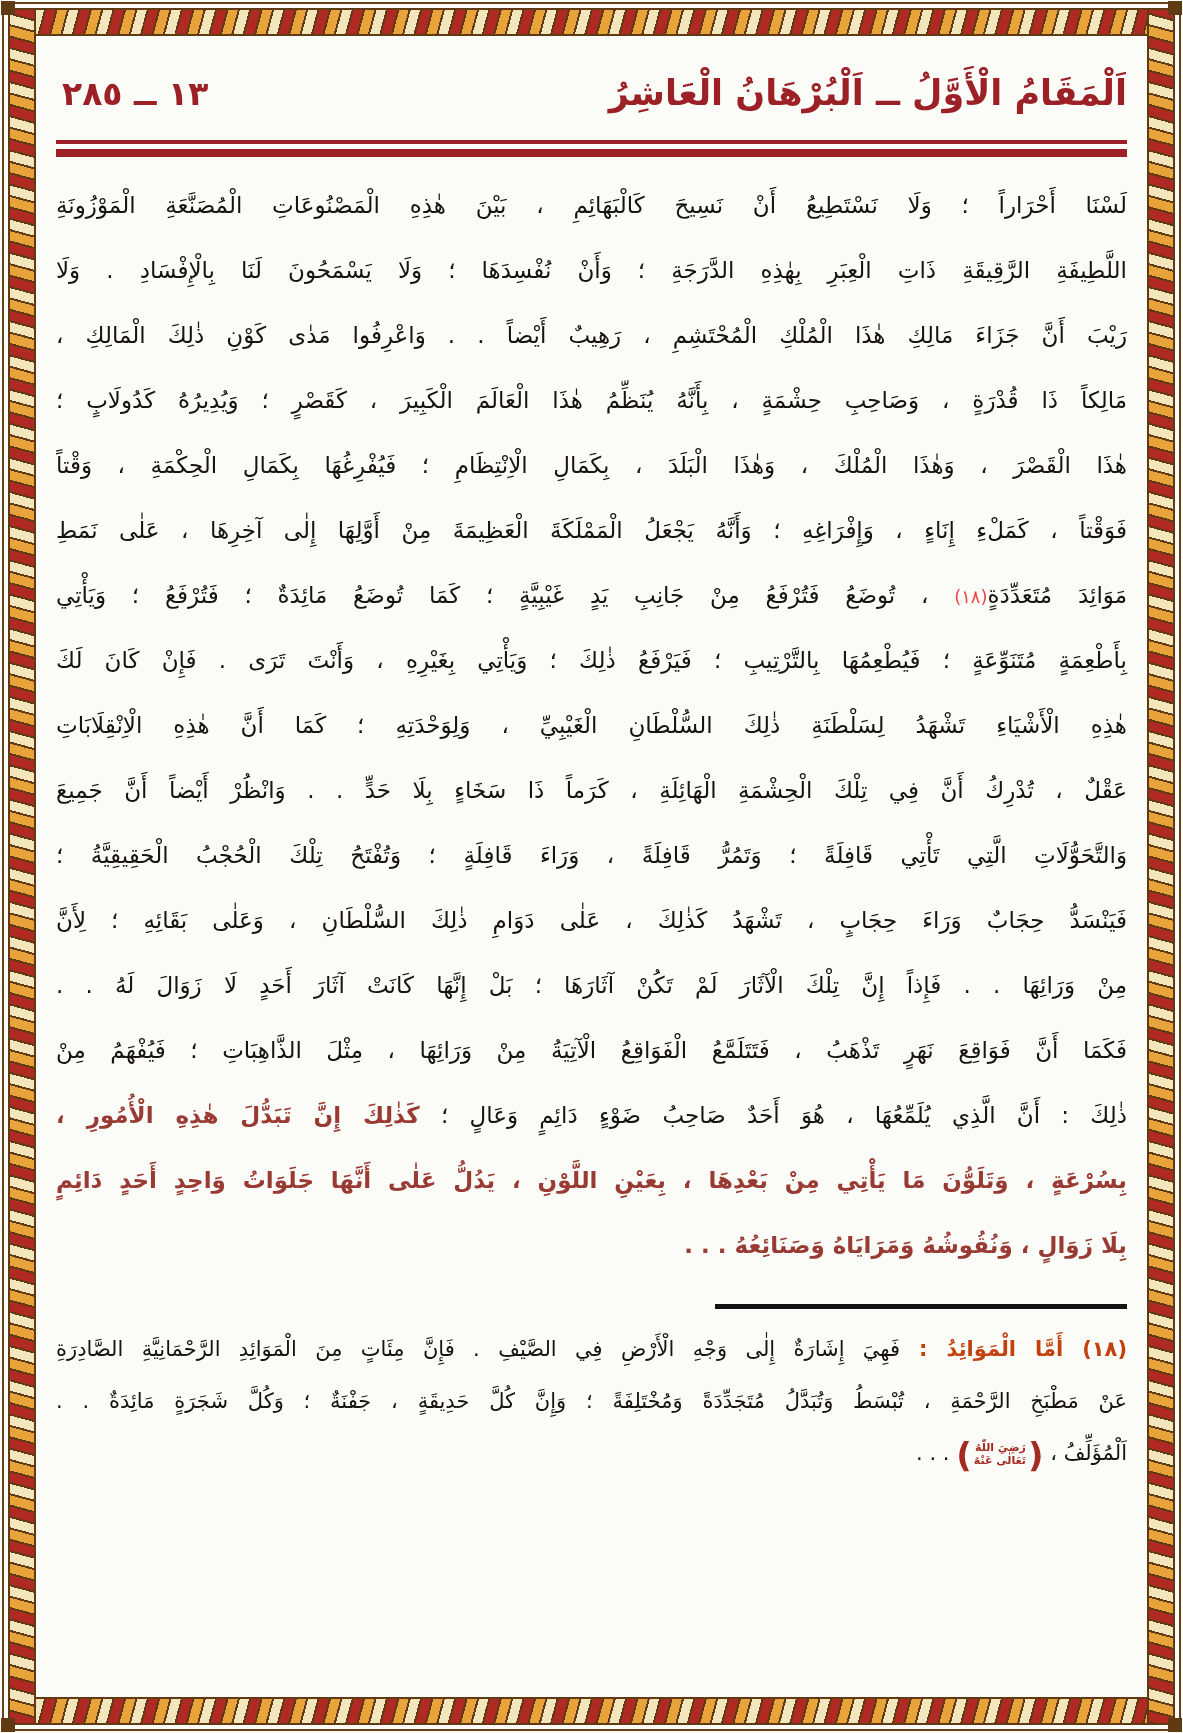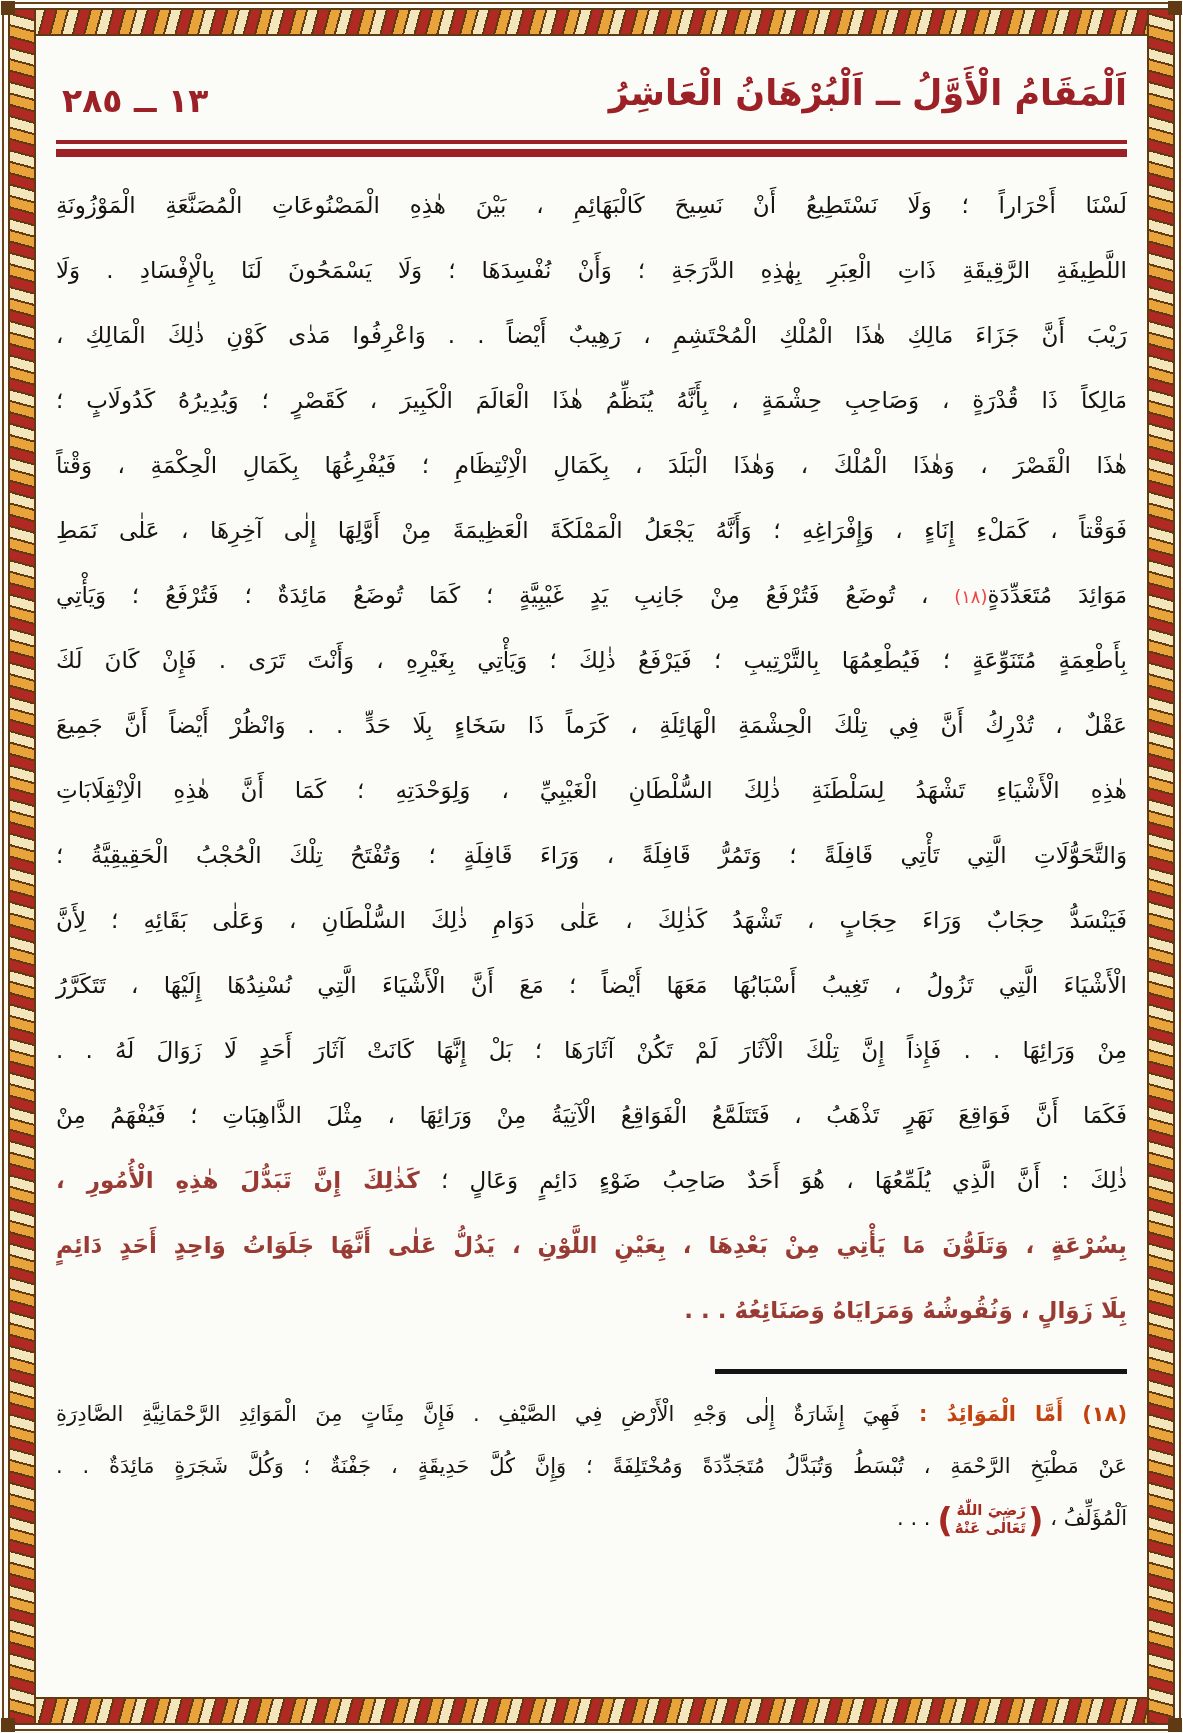--- a/index.html
+++ b/index.html
@@ -31,21 +31,21 @@
   .corner.tl { top:1px; left:1px; }  .corner.tr { top:1px; right:1px; }
   .corner.bl { bottom:1px; left:1px; } .corner.br { bottom:1px; right:1px; }
   
   .content { position:absolute; top:48px; right:56px; left:56px; direction:rtl; }
   .header { position:relative; height:90px; }
   .title {
     text-align:right; font-size:35px; font-weight:bold;
     color:#9c2127; line-height:90px; white-space:nowrap;
   }
   .page-num {
-    position:absolute; left:6px; top:8px; font-size:33px; font-weight:bold;
+    position:absolute; left:6px; top:1px; font-size:33px; font-weight:bold;
     color:#9c2127; line-height:90px;
   }
   .header-rule {
     margin-top:2px; height:5px;
     border-top:4px solid #9c2127; border-bottom:8px solid #9c2127;
   }
   .body { margin-top:16px; }
   .body-line {
     font-size:23px; height:65px; line-height:65px;
     color:#17130f; text-align:justify; text-align-last:justify; -moz-text-align-last:justify;
@@ -59,21 +59,21 @@
   .footnote-line {
     font-size:21px; height:52px; line-height:52px;
     color:#17130f; text-align:justify; text-align-last:justify; -moz-text-align-last:justify;
   }
   .footnote-line.align-right { text-align-last:right; -moz-text-align-last:right; }
   .seg-lead { color:#c2410c; font-weight:bold; }
   .seal { display:inline-block; color:#a52a21; vertical-align:middle; }
   .seal .paren { font-size:34px; font-weight:bold; vertical-align:middle; }
   .seal-stack {
     display:inline-block; vertical-align:middle; text-align:center;
-    font-size:15px; font-weight:bold; line-height:1.15; color:#a52a21; padding:0 2px;
+    font-size:11px; font-weight:bold; line-height:1.15; color:#a52a21; padding:0 2px;
   }
 </style>
 </head>
 <body>
 
 <div class="page">
 
   <div class="frame-outer"></div>
   <div class="strip h top"></div>
   <div class="strip h bottom"></div>
@@ -93,25 +93,24 @@
 
     <div class="body" id="body-lines">
         <div class="body-line"><span class="seg-normal">لَسْنَا أَحْرَاراً ؛ وَلَا نَسْتَطِيعُ أَنْ نَسِيحَ كَالْبَهَائِمِ ، بَيْنَ هٰذِهِ الْمَصْنُوعَاتِ الْمُصَنَّعَةِ الْمَوْزُونَةِ</span></div>
         <div class="body-line"><span class="seg-normal">اللَّطِيفَةِ الرَّقِيقَةِ ذَاتِ الْعِبَرِ بِهٰذِهِ الدَّرَجَةِ ؛ وَأَنْ نُفْسِدَهَا ؛ وَلَا يَسْمَحُونَ لَنَا بِالْإِفْسَادِ . وَلَا</span></div>
         <div class="body-line"><span class="seg-normal">رَيْبَ أَنَّ جَزَاءَ مَالِكِ هٰذَا الْمُلْكِ الْمُحْتَشِمِ ، رَهِيبٌ أَيْضاً . . وَاعْرِفُوا مَدٰى كَوْنِ ذٰلِكَ الْمَالِكِ ،</span></div>
         <div class="body-line"><span class="seg-normal">مَالِكاً ذَا قُدْرَةٍ ، وَصَاحِبِ حِشْمَةٍ ، بِأَنَّهُ يُنَظِّمُ هٰذَا الْعَالَمَ الْكَبِيرَ ، كَقَصْرٍ ؛ وَيُدِيرُهُ كَدُولَابٍ ؛</span></div>
         <div class="body-line"><span class="seg-normal">هٰذَا الْقَصْرَ ، وَهٰذَا الْمُلْكَ ، وَهٰذَا الْبَلَدَ ، بِكَمَالِ الْاِنْتِظَامِ ؛ فَيُفْرِغُهَا بِكَمَالِ الْحِكْمَةِ ، وَقْتاً</span></div>
         <div class="body-line"><span class="seg-normal">فَوَقْتاً ، كَمَلْءِ إِنَاءٍ ، وَإِفْرَاغِهِ ؛ وَأَنَّهُ يَجْعَلُ الْمَمْلَكَةَ الْعَظِيمَةَ مِنْ أَوَّلِهَا إِلٰى آخِرِهَا ، عَلٰى نَمَطِ</span></div>
         <div class="body-line"><span class="seg-normal">مَوَائِدَ مُتَعَدِّدَةٍ</span><span class="seg-marker">(١٨)</span><span class="seg-normal"> ، تُوضَعُ فَتُرْفَعُ مِنْ جَانِبِ يَدٍ غَيْبِيَّةٍ ؛ كَمَا تُوضَعُ مَائِدَةٌ ؛ فَتُرْفَعُ ؛ وَيَأْتِي</span></div>
         <div class="body-line"><span class="seg-normal">بِأَطْعِمَةٍ مُتَنَوِّعَةٍ ؛ فَيُطْعِمُهَا بِالتَّرْتِيبِ ؛ فَيَرْفَعُ ذٰلِكَ ؛ وَيَأْتِي بِغَيْرِهِ ، وَأَنْتَ تَرَى . فَإِنْ كَانَ لَكَ</span></div>
+        <div class="body-line"><span class="seg-normal">هٰذِهِ الْأَشْيَاءِ تَشْهَدُ لِسَلْطَنَةِ ذٰلِكَ السُّلْطَانِ الْغَيْبِيِّ ، وَلِوَحْدَتِهِ ؛ كَمَا أَنَّ هٰذِهِ الْاِنْقِلَابَاتِ</span></div>
         <div class="body-line"><span class="seg-normal">عَقْلٌ ، تُدْرِكُ أَنَّ فِي تِلْكَ الْحِشْمَةِ الْهَائِلَةِ ، كَرَماً ذَا سَخَاءٍ بِلَا حَدٍّ . . وَانْظُرْ أَيْضاً أَنَّ جَمِيعَ</span></div>
-        <div class="body-line"><span class="seg-normal">هٰذِهِ الْأَشْيَاءِ تَشْهَدُ لِسَلْطَنَةِ ذٰلِكَ السُّلْطَانِ الْغَيْبِيِّ ، وَلِوَحْدَتِهِ ؛ كَمَا أَنَّ هٰذِهِ الْاِنْقِلَابَاتِ</span></div>
         <div class="body-line"><span class="seg-normal">وَالتَّحَوُّلَاتِ الَّتِي تَأْتِي قَافِلَةً ؛ وَتَمُرُّ قَافِلَةً ، وَرَاءَ قَافِلَةٍ ؛ وَتُفْتَحُ تِلْكَ الْحُجْبُ الْحَقِيقِيَّةُ ؛</span></div>
         <div class="body-line"><span class="seg-normal">فَيَنْسَدُّ حِجَابٌ وَرَاءَ حِجَابٍ ، تَشْهَدُ كَذٰلِكَ ، عَلٰى دَوَامِ ذٰلِكَ السُّلْطَانِ ، وَعَلٰى بَقَائِهِ ؛ لِأَنَّ</span></div>
-        <div class="body-line"><span class="seg-normal">الْأَشْيَاءَ الَّتِي تَزُولُ ، تَغِيبُ أَسْبَابُهَا مَعَهَا أَيْضاً ؛ مَعَ أَنَّ الْأَشْيَاءَ الَّتِي نُسْنِدُهَا إِلَيْهَا ، تَتَكَرَّرُ</span></div>
         <div class="body-line"><span class="seg-normal">مِنْ وَرَائِهَا . . فَإِذاً إِنَّ تِلْكَ الْآثَارَ لَمْ تَكُنْ آثَارَهَا ؛ بَلْ إِنَّهَا كَانَتْ آثَارَ أَحَدٍ لَا زَوَالَ لَهُ . .</span></div>
         <div class="body-line"><span class="seg-normal">فَكَمَا أَنَّ فَوَاقِعَ نَهَرٍ تَذْهَبُ ، فَتَتَلَمَّعُ الْفَوَاقِعُ الْآتِيَةُ مِنْ وَرَائِهَا ، مِثْلَ الذَّاهِبَاتِ ؛ فَيُفْهَمُ مِنْ</span></div>
         <div class="body-line"><span class="seg-normal">ذٰلِكَ : أَنَّ الَّذِي يُلَمِّعُهَا ، هُوَ أَحَدٌ صَاحِبُ ضَوْءٍ دَائِمٍ وَعَالٍ ؛ </span><span class="seg-em">كَذٰلِكَ إِنَّ تَبَدُّلَ هٰذِهِ الْأُمُورِ ،</span></div>
         <div class="body-line"><span class="seg-em">بِسُرْعَةٍ ، وَتَلَوُّنَ مَا يَأْتِي مِنْ بَعْدِهَا ، بِعَيْنِ اللَّوْنِ ، يَدُلُّ عَلٰى أَنَّهَا جَلَوَاتُ وَاحِدٍ أَحَدٍ دَائِمٍ</span></div>
         <div class="body-line align-right"><span class="seg-em">بِلَا زَوَالٍ ، وَنُقُوشُهُ وَمَرَايَاهُ وَصَنَائِعُهُ . . .</span></div>
       </div>
 
     <div class="fn-rule"></div>
     <div class="footnote" id="footnote-lines">
         <div class="footnote-line"><span class="seg-lead">(١٨) أَمَّا الْمَوَائِدُ : </span><span class="seg-normal">فَهِيَ إِشَارَةٌ إِلٰى وَجْهِ الْأَرْضِ فِي الصَّيْفِ . فَإِنَّ مِئَاتٍ مِنَ الْمَوَائِدِ الرَّحْمَانِيَّةِ الصَّادِرَةِ</span></div>

